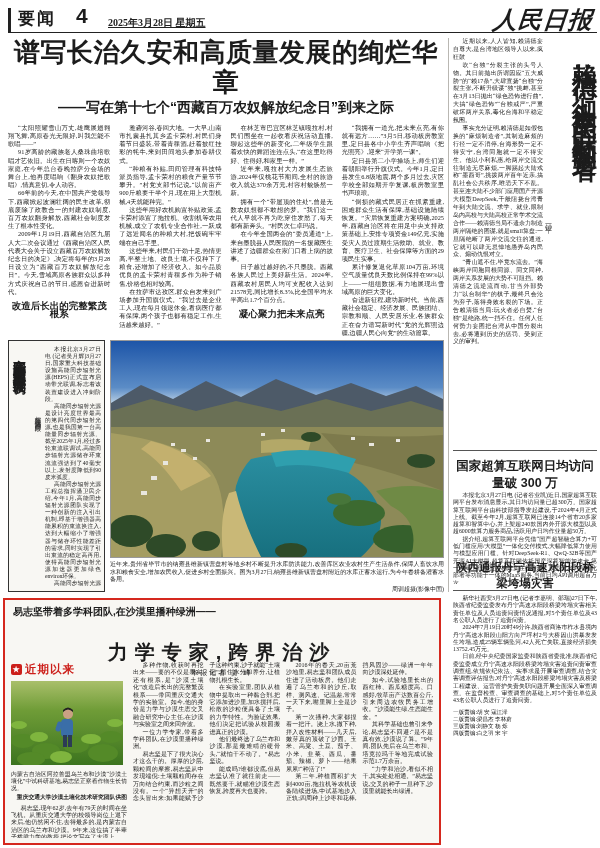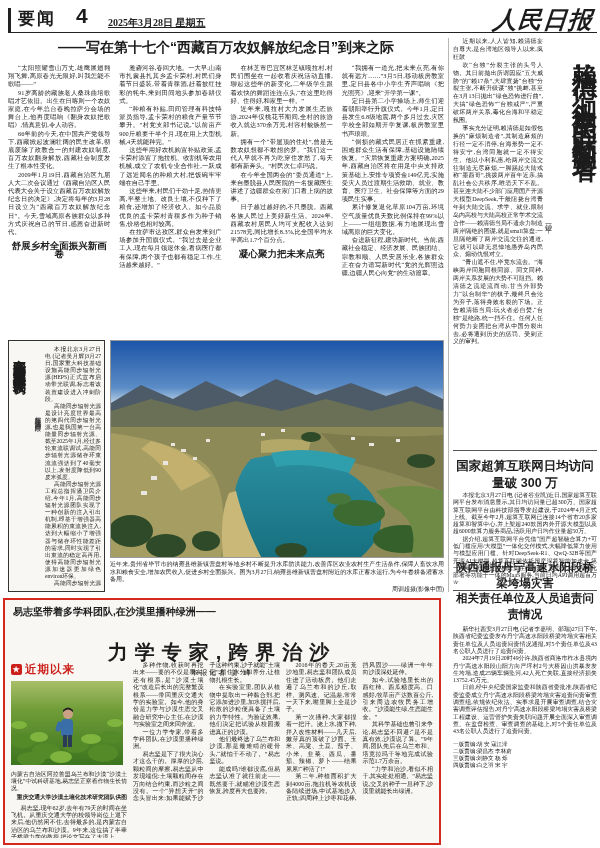--- a/index.html
+++ b/index.html
@@ -100,27 +100,28 @@
 
   <div class="hdr">
     <div class="hdr-brk"></div>
     <div class="hdr-sec">要闻</div>
     <div class="hdr-no">4</div>
     <div class="hdr-date">2025年3月28日  星期五</div>
     <div class="masthead">人民日报</div>
   </div>
 
   <div class="tibet">
+    <div class="t-head">谱写长治久安和高质量发展的绚烂华章</div>
     <div class="t-sub">——写在第十七个“西藏百万农奴解放纪念日”到来之际</div>
     <div class="t-cols">
       <p>“太阳照耀雪山万丈,雄鹰展翅翱翔飞舞,高原春光无限好,叫我怎能不歌唱——”</p>
       <p>91岁高龄的藏族老人桑珠曲培歌唱才艺依旧。出生在日喀则一个农奴家庭,在今年总台春晚拉萨分会场的舞台上,他再度唱响《翻身农奴把歌唱》,情真意切,令人动容。</p>
       <p>66年前的今天,在中国共产党领导下,西藏掀起波澜壮阔的民主改革,彻底废除了政教合一的封建农奴制度,百万农奴翻身解放,西藏社会制度发生了根本性变化。</p>
       <p>2009年1月19日,西藏自治区九届人大二次会议通过《西藏自治区人民代表大会关于设立西藏百万农奴解放纪念日的决定》,决定将每年的3月28日设立为“西藏百万农奴解放纪念日”。今天,雪域高原各族群众以多种方式庆祝自己的节日,感恩奋进新时代。</p>
-      <div class="colhead">舒展乡村全面振兴新画卷</div>
+      <div class="colhead">改造后长出的完整繁茂根系</div>
       <p>雅砻河谷,春回大地。一大早,山南市扎囊县扎其乡孟卡荣村,村民们身着节日盛装,带着青稞酒,赶着披红挂彩的牦牛,来到田间地头参加春耕仪式。</p>
       <p>“种粮有补贴,田间管理有科技特派员指导,孟卡荣村的粮食产量节节攀升。”村党支部书记说,“以前亩产900斤粮要干半个月,现在用上大型机械,4天就能种完。”</p>
       <p>这些年用好农机购置补贴政策,孟卡荣村添置了拖拉机、收割机等农用机械,成立了农机专业合作社,一跃成了远近闻名的种粮大村,把饭碗牢牢端在自己手里。</p>
       <p>这些年来,村民们干劲十足,热情更高,平整土地、改良土壤,不仅种下了粮食,还增加了经济收入。如今品质优良的孟卡荣村青稞多作为种子销售,价格也相对较高。</p>
       <p>在拉萨市达孜区,群众自发来到广场参加升国旗仪式。“我过去是企业工人,现在每月领退休金,看病医疗都有保障,两个孩子也都有稳定工作,生活越来越好。”</p>
       <p>在林芝市巴宜区林芝镇嘎拉村,村民们围坐在一起收看庆祝活动直播,聊起这些年的新变化,二年级学生跟着欢快的舞蹈连连点头,“在这里吃得好、住得好,和家里一样。”</p>
       <p>近年来,嘎拉村大力发展生态旅游,2024年仅桃花节期间,全村的旅游收入就达370余万元,村容村貌焕然一新。</p>
       <p>拥有一个“带屋顶的住处”,曾是无数农奴想都不敢想的梦。“我们这一代人早就不再为吃穿住发愁了,每天都有新奔头。”村民次仁卓玛说。</p>
       <p>在今年全国两会的“委员通道”上,来自墨脱县人民医院的一名援藏医生讲述了边疆群众在家门口看上病的故事。</p>
       <p>日子越过越好的,不只墨脱。西藏各族人民过上美好新生活。2024年,西藏农村居民人均可支配收入达到21578元,同比增长8.3%,比全国平均水平高出1.7个百分点。</p>
@@ -155,21 +156,20 @@
       <p>据介绍,超算互联网平台凭借“国产超智融合算力+可低门槛应用/大模型”一体化交付模式,大幅降低算力使用与模型应用门槛。针对DeepSeek-R1、QwQ-32B等国产开源AI大模型,超算互联网依托国产深算智能加速卡,第一时间上线模型并构建集在线推理、模型开发、私有化部署等功能于一体的MaaS服务,当前日均API调用超百万次。</p>
 
     </div>
   </div>
 
   <div class="rrule" style="top:590px;"></div>
 
   <div class="sx">
     <div class="sx-head">
       <div>陕西通报丹宁高速水阳段桥梁垮塌灾害</div>
-      <div>相关责任单位及人员追责问责情况</div>
     </div>
     <div class="sx-body">
       <p>新华社西安3月27日电 (记者李嘉明、邵瑞)27日下午,陕西省纪委监委发布丹宁高速水阳段桥梁垮塌灾害相关责任单位及人员追责问责情况通报,对5个责任单位及43名公职人员进行了追责问责。</p>
       <p>2024年7月19日20时49分许,陕西省商洛市柞水县境内丹宁高速水阳段山阳方向严坪村2号大桥因山洪暴发发生垮塌,造成25辆车辆坠河,42人死亡失联,直接经济损失13752.45万元。</p>
       <p>日前,经中央纪委国家监委和陕西省委批准,陕西省纪委监委成立丹宁高速水阳段桥梁垮塌灾害追责问责审查调查组,依规依纪依法、实事求是开展审查调查,结合灾害调查评估报告,对丹宁高速水阳段桥梁垮塌灾害及桥梁工程建设、运营管护失责失职问题开展全面深入审查调查。在监督检查、审查调查的基础上,对5个责任单位及43名公职人员进行了追责问责。</p>
     </div>
     <div class="editors">
       <div>一版责编:胡  安  寇江泽</div>
       <div>二版责编:梁昌杰  李林蔚</div>
       <div>三版责编:刘静文  杨  烁</div>

